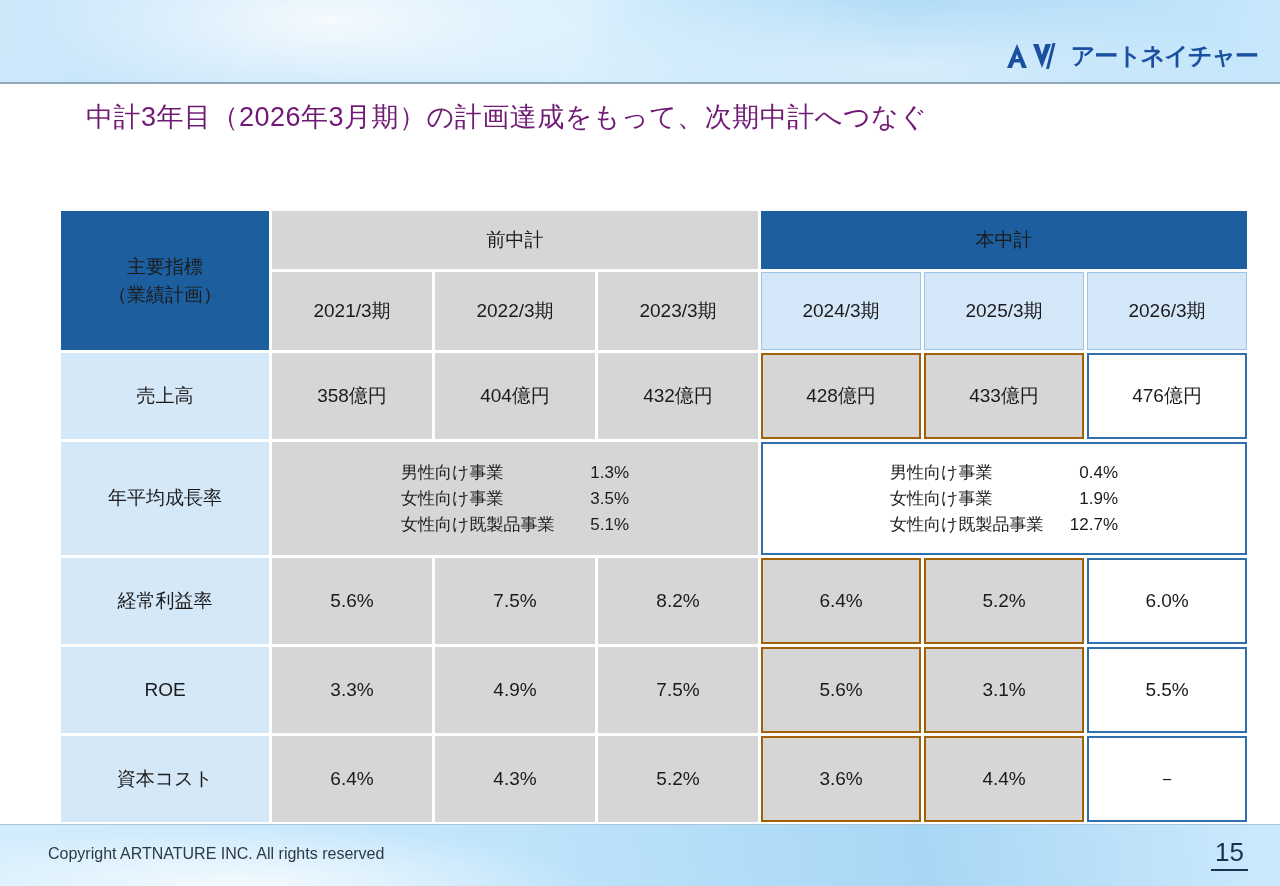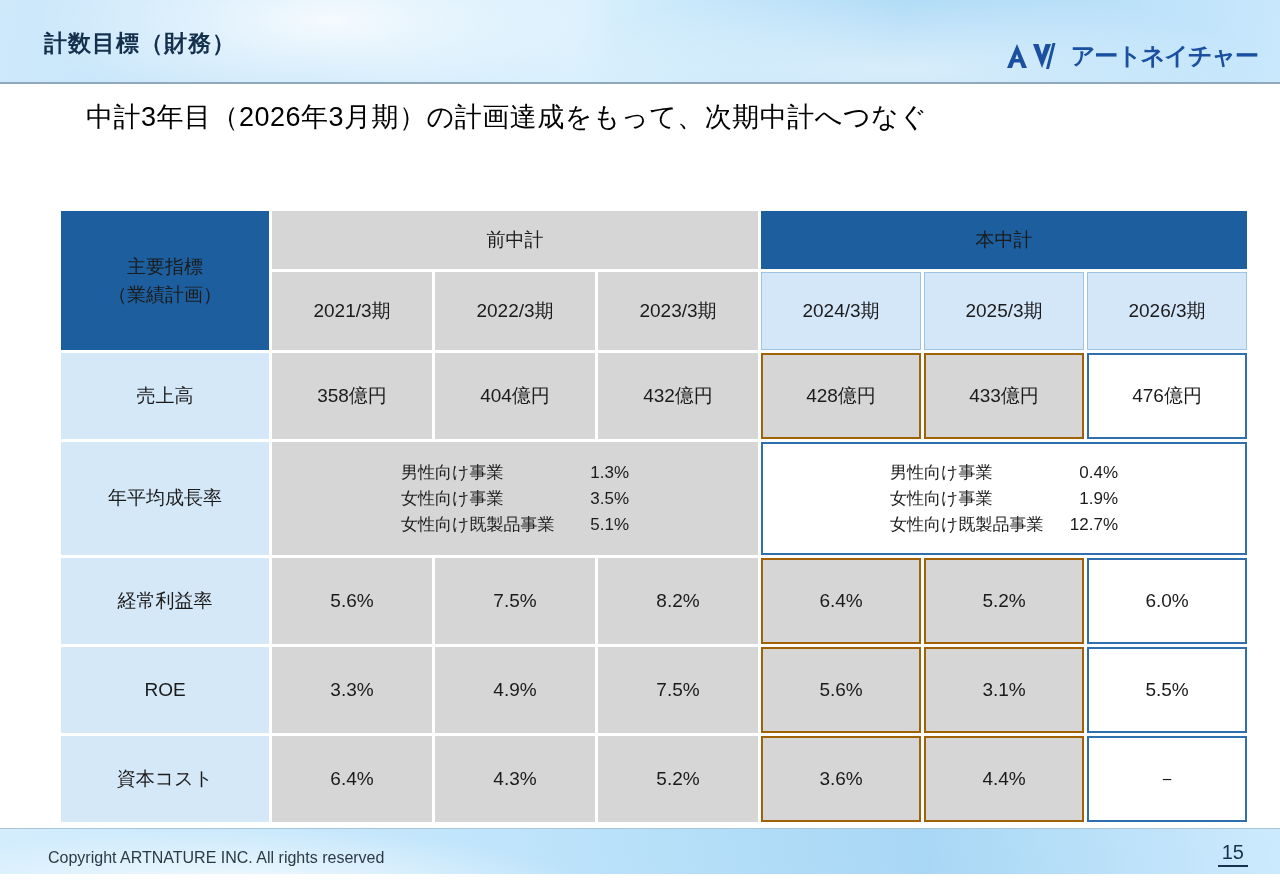--- a/index.html
+++ b/index.html
@@ -32,21 +32,21 @@
   }
   .logo-mark { height: 30px; width: 58px; }
   .logo-text {
     font-size: 24px; font-weight: bold; color: #1b4fa0;
     letter-spacing: -1px;
   }
 
   
   .subtitle {
     position: absolute; left: 86px; top: 99px;
-    font-size: 27px; color: #000000; letter-spacing: 0.5px;
+    font-size: 27px; color: #701a75; letter-spacing: 0.5px;
   }
 
   
   .table-wrap {
     position: absolute; left: 58px; top: 208px;
     width: 1158px;
   }
   table.kpi {
     border-collapse: separate;
     border-spacing: 3px;
@@ -100,43 +100,42 @@
   }
   .growth-list {
     display: inline-block; text-align: left; font-size: 17px; line-height: 1.52;
   }
   .growth-row { display: flex; }
   .growth-name { display: inline-block; min-width: 168px; }
   .growth-val  { display: inline-block; min-width: 60px; text-align: right; }
 
   
   .footer {
-    position: absolute; left: 0; bottom: 12px; width: 1280px; height: 46px;
+    position: absolute; left: 0; bottom: 0; width: 1280px; height: 62px;
     background:
       radial-gradient(ellipse 500px 90px at 240px 62px, rgba(255,255,255,0.8), rgba(255,255,255,0) 70%),
       linear-gradient(80deg, #d4edfd 0%, #bfe4fb 40%, #a8d7f5 72%, #cdeafd 100%);
     border-top: 1px solid #a9c6d8;
     text-align: right;
   }
   .copyright {
     position: absolute; left: 48px; top: 20px;
     font-size: 16px; color: #2d3a44;
   }
   .page-num {
     position: absolute; right: 32px; top: 12px;
-    font-size: 20px; color: #16324f;
+    font-size: 26px; color: #16324f;
     border-bottom: 2px solid #16324f;
     padding: 0 4px 1px 4px;
   }
 </style>
 </head>
 <body>
 
 <div class="header">
-  <div class="header-title">計数目標（財務）</div>
   <div class="logo-wrap">
     <svg class="logo-mark" viewBox="0 0 58 30">
       <path d="M4 27 L14 3 L24 27 L19 27 L14 13 L9 27 Z" fill="#1b4fa0"></path>
       <rect x="8" y="18" width="12" height="3.5" fill="#1b4fa0"></rect>
       <path d="M30 3 L39 27 L48 3 L42.5 3 L39 14 L35.5 3 Z" fill="#1b4fa0"></path>
       <rect x="50" y="2" width="3" height="26" transform="skewX(-14)" fill="#1b4fa0"></rect>
     </svg>
     <div class="logo-text">アートネイチャー</div>
   </div>
 </div>

